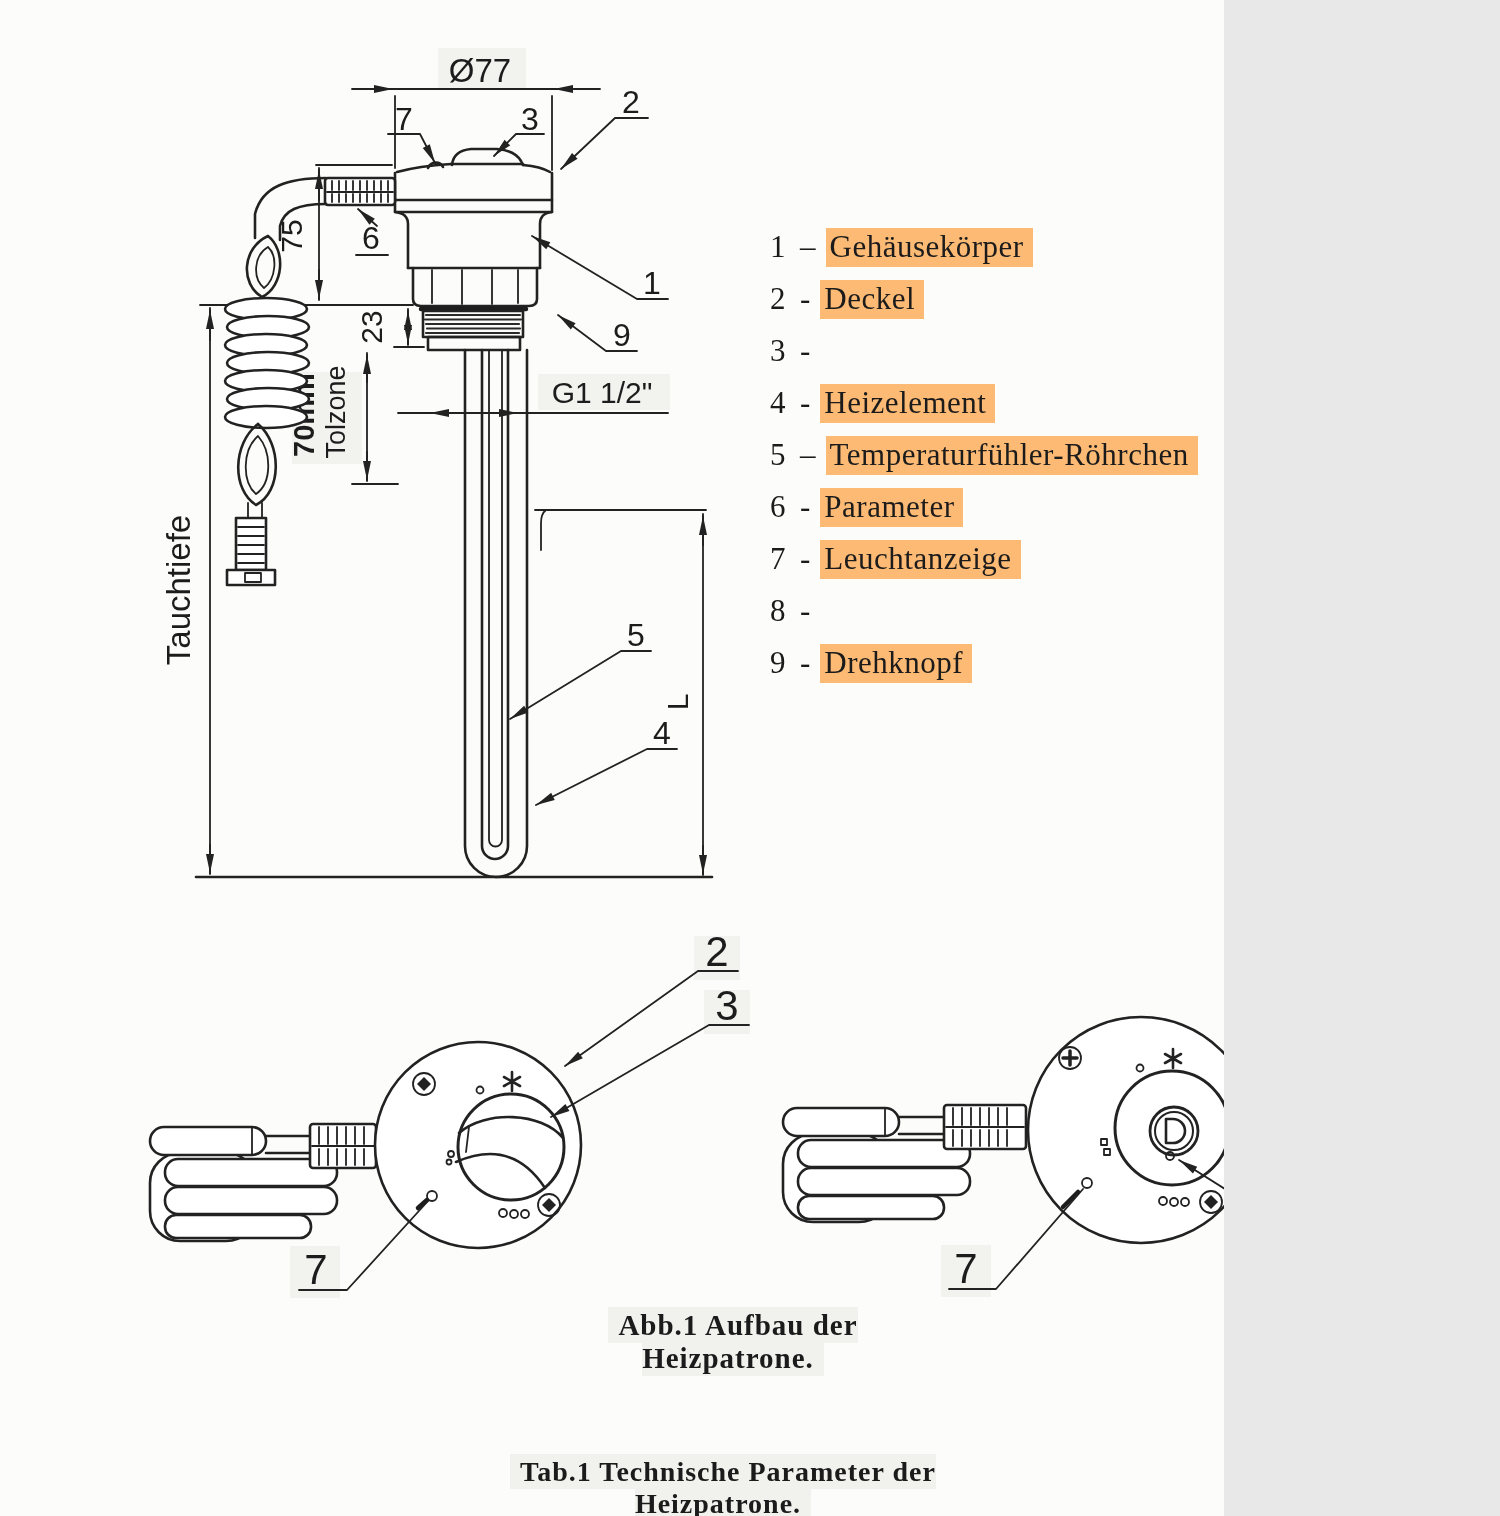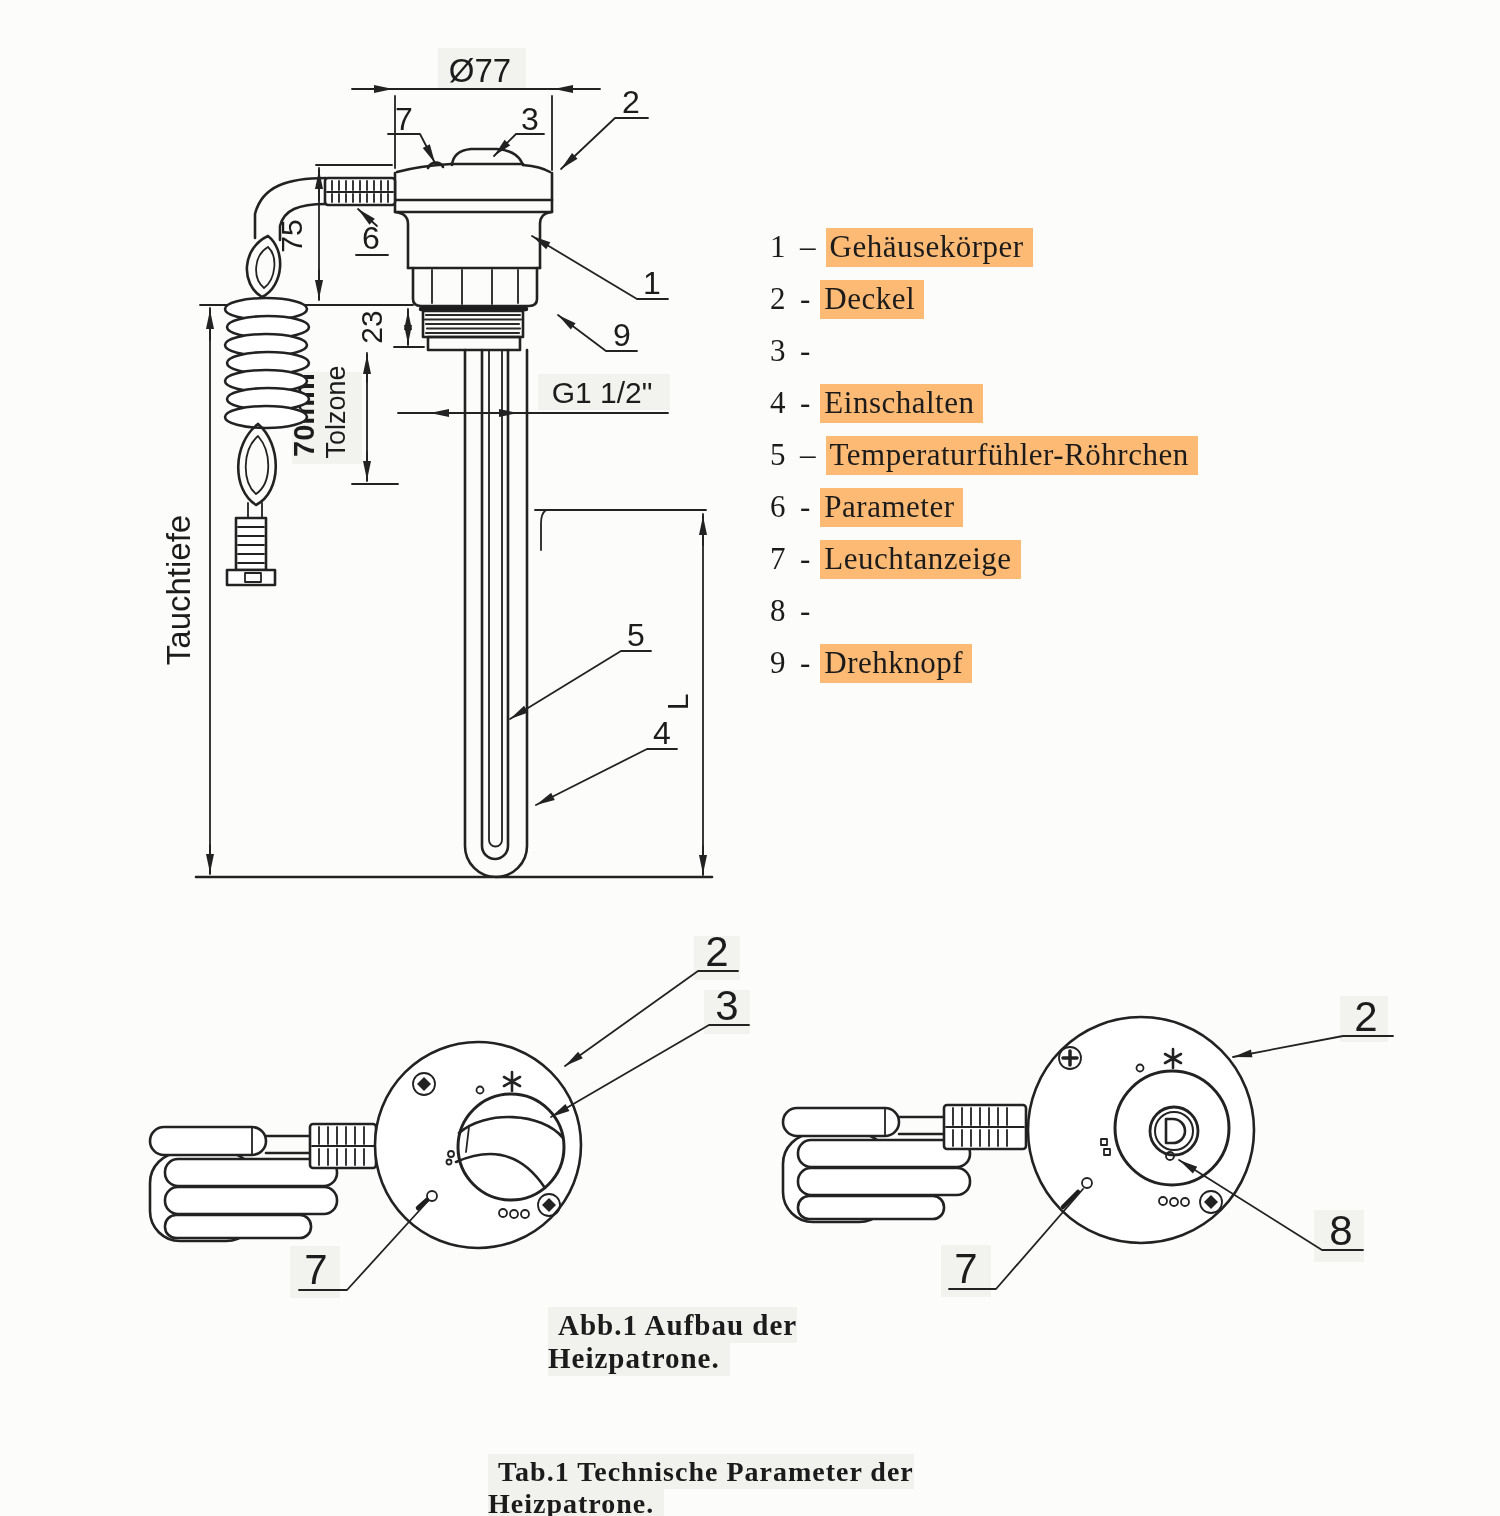--- a/index.html
+++ b/index.html
@@ -1,18 +1,18 @@
 <!DOCTYPE html>
 <html><head>
 <meta charset="utf-8">
 <style>
   html,body{margin:0;padding:0;}
   body{background:#e8e8e8;}
   .page{
-    position:relative; width:1500px; height:1516px;
+    position:relative; width:1224px; height:1516px;
     background:#fcfcfa; overflow:hidden;
     font-family:"Liberation Sans", sans-serif;
   }
   .page svg{position:absolute;left:0;top:0;}
 
   
   .ln{fill:none;stroke:#222;stroke-width:2.6;stroke-linecap:round;stroke-linejoin:round;}
   .lt{fill:none;stroke:#222;stroke-width:1.8;stroke-linecap:round;stroke-linejoin:round;}
   .fw{fill:#ffffff;stroke:#222;stroke-width:2.6;stroke-linejoin:round;}
   .hatch{fill:none;stroke:#2a2a2a;stroke-width:2.2;stroke-linecap:round;}
@@ -30,21 +30,21 @@
     font-family:"Liberation Serif", serif; font-size:31px; color:#1b1b1b;
   }
   .legend-row{height:52px; display:flex; align-items:center;}
   .legend-row .num{min-width:24px; text-align:left;}
   .legend-row .sep{padding:0 10px 0 6px;}
   .legend-row .lbl{background:#fdba74; padding:1px 9px 2px 4px; letter-spacing:0.5px;}
 
   
   .caption{
     position:absolute; font-family:"Liberation Serif", serif; font-weight:bold;
-    color:#1b1b1b; text-align:left; letter-spacing:1px;
+    color:#1b1b1b; text-align:center; letter-spacing:1px;
   }
   .caption span{background:#f1f1ee; padding:2px 10px;}
   .caption-abb{left:548px; top:1309px; width:370px; font-size:29px;}
   .caption-tab{left:488px; top:1456px; width:470px; font-size:28px;}
 </style>
 </head>
 <body>
 
 <div class="page">
 
@@ -383,21 +383,21 @@
         <span class="sep">-</span>
         <span class="lbl">Deckel</span>
   </div>
   <div class="legend-row">
     <span class="num">3</span>
         <span class="sep">-</span>
   </div>
   <div class="legend-row">
     <span class="num">4</span>
         <span class="sep">-</span>
-        <span class="lbl">Einschalten</span>
+        <span class="lbl">Heizelement</span>
   </div>
   <div class="legend-row">
     <span class="num">5</span>
         <span class="sep">–</span>
         <span class="lbl">Temperaturfühler-Röhrchen</span>
   </div>
   <div class="legend-row">
     <span class="num">6</span>
         <span class="sep">-</span>
         <span class="lbl">Parameter</span>

